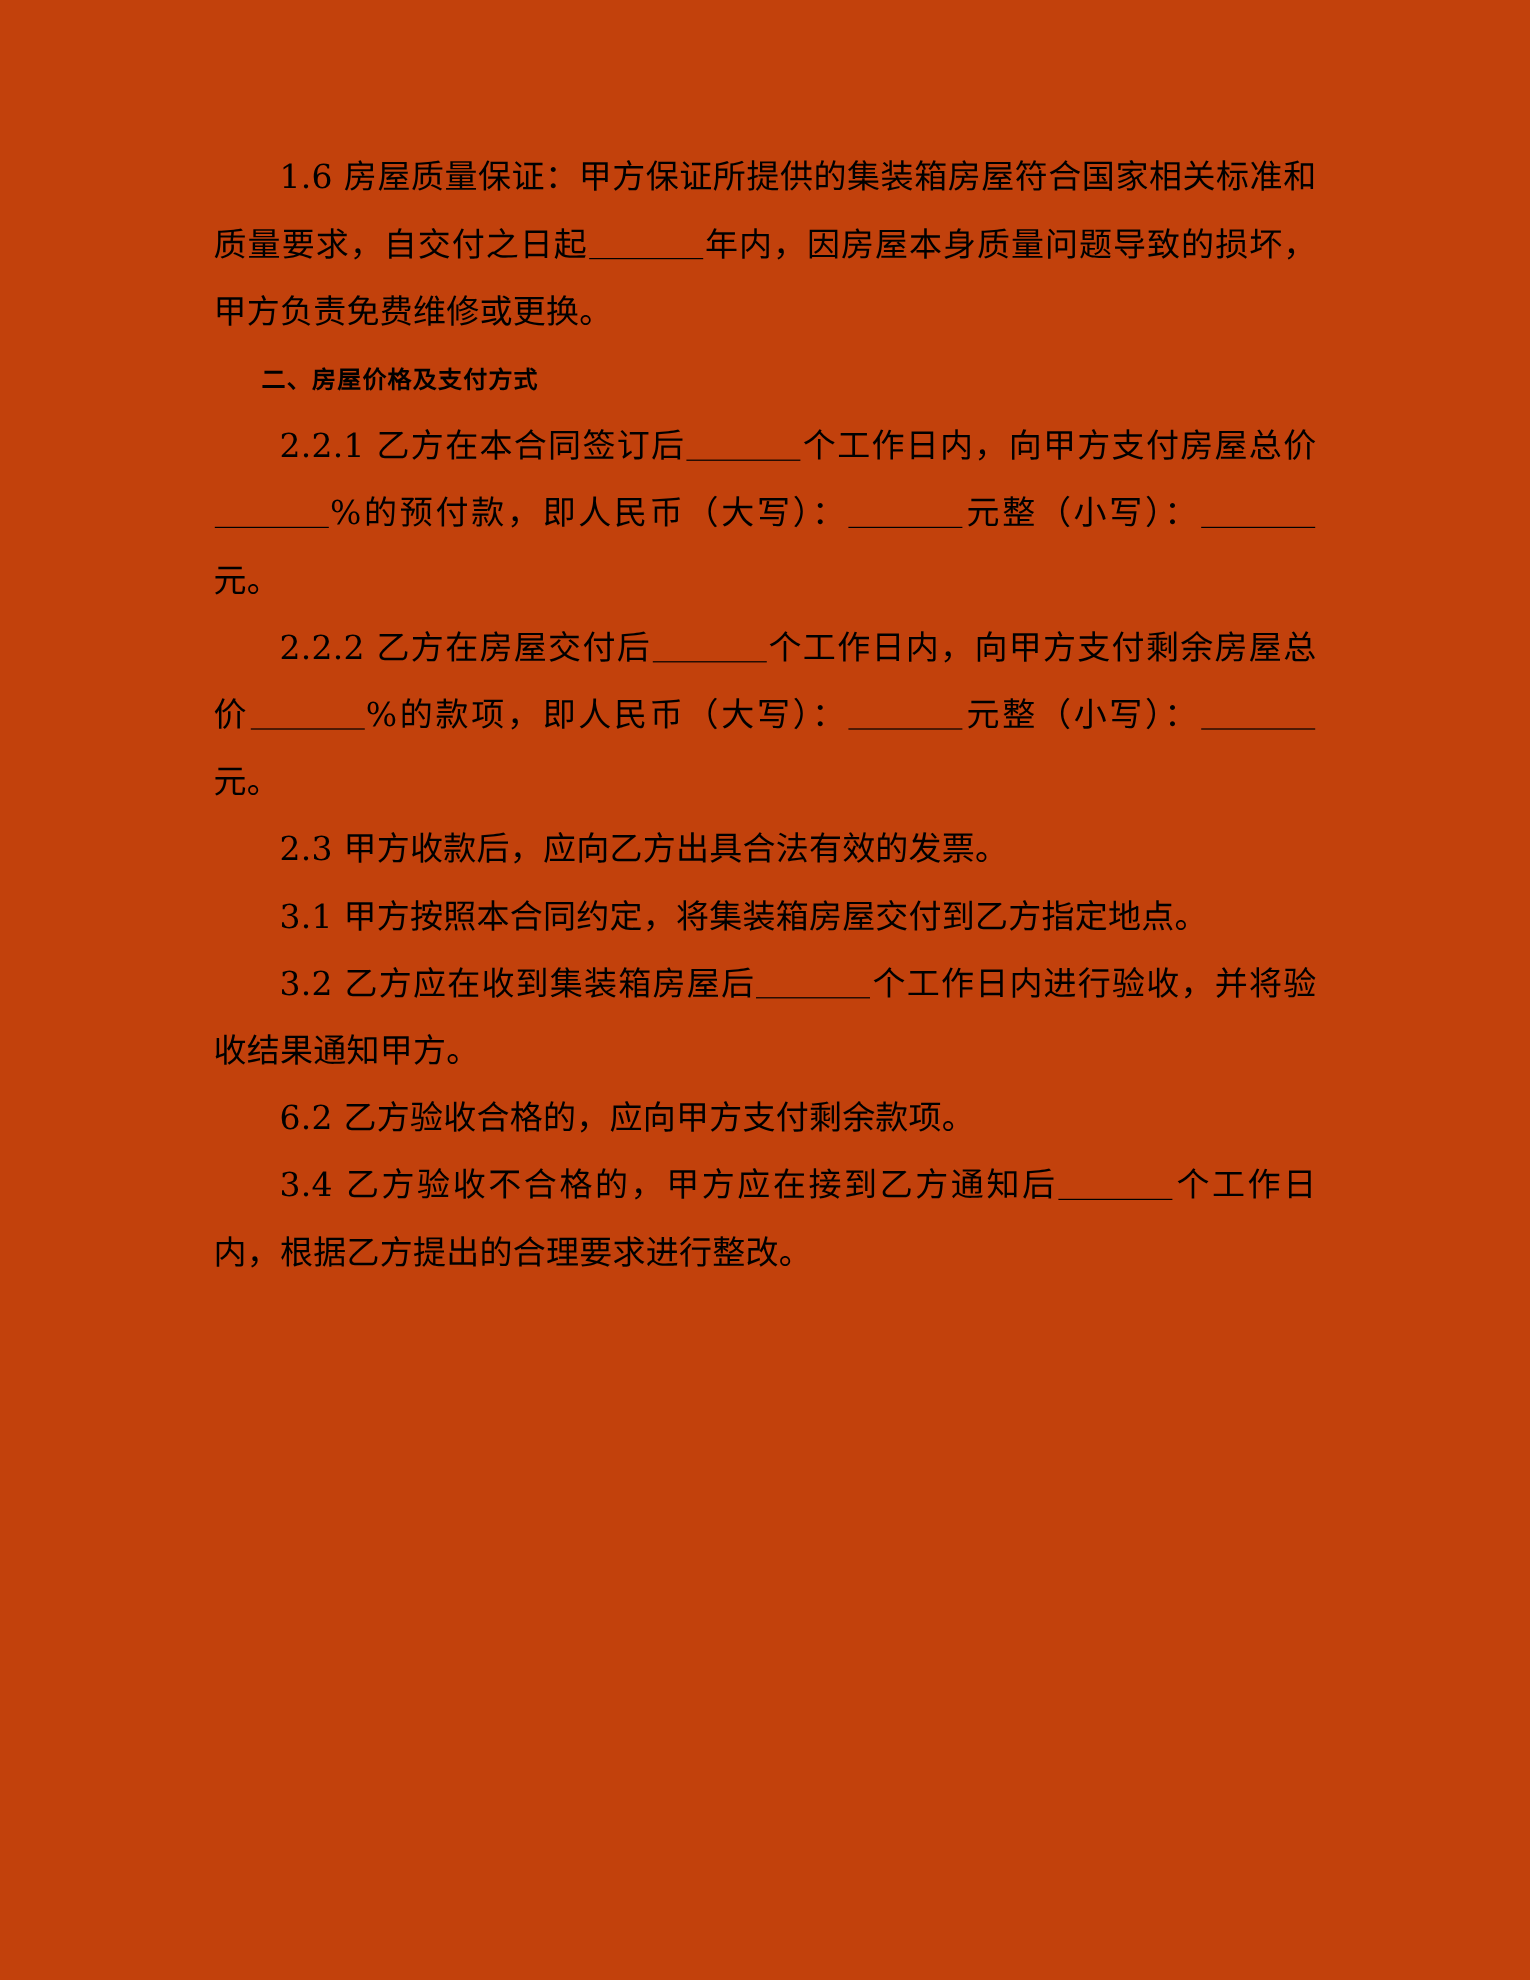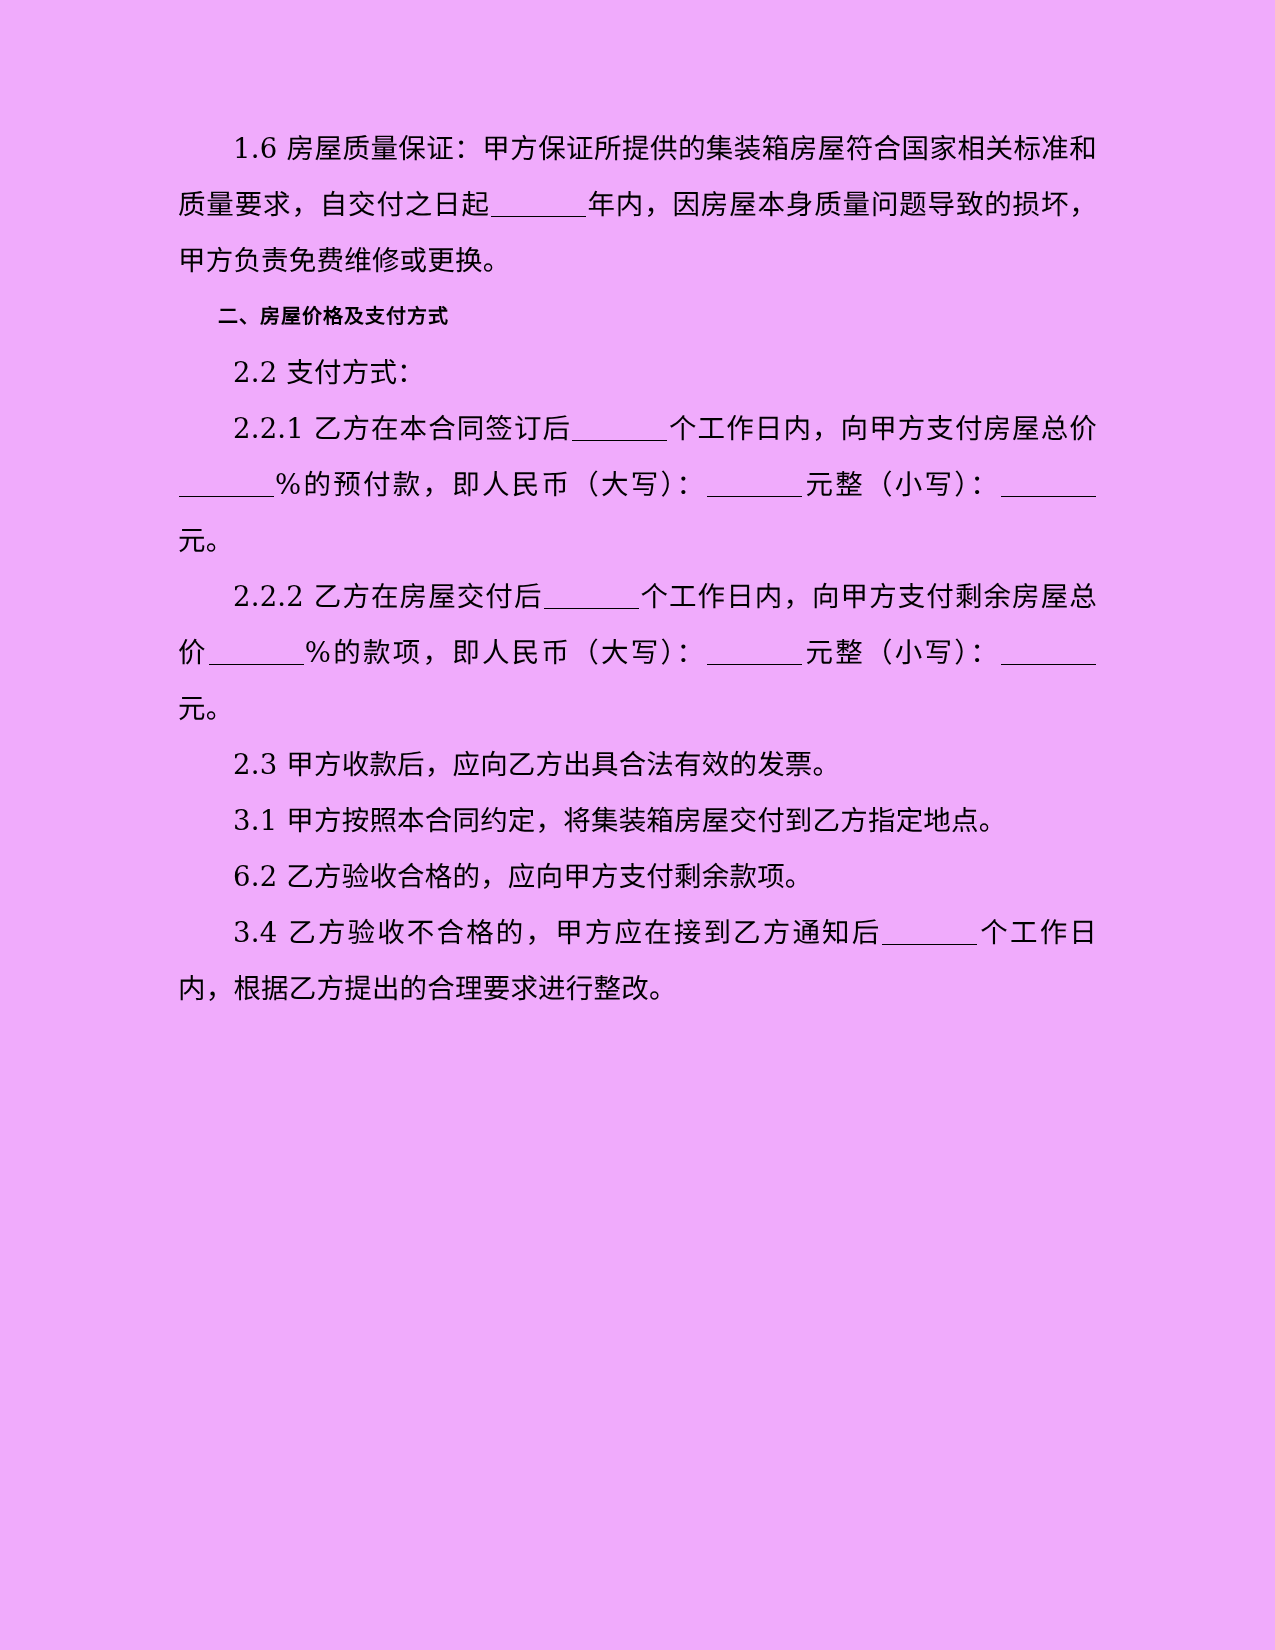--- a/index.html
+++ b/index.html
@@ -6,21 +6,21 @@
   html, body {
     margin: 0;
     padding: 0;
     background: #ffffff;
   }
   .page {
     position: relative;
     width: 1275px;
     height: 1650px;
     margin: 0 auto;
-    background: #f0abfc;
+    background: #c2410c;
     box-sizing: border-box;
     padding: 120px 178px 120px 178px;
     font-family: "DejaVu Serif", "Liberation Serif", serif;
     color: #000000;
   }
   .doc-body {
     width: 100%;
   }
   p.para {
     margin: 0 0 0 0;
@@ -50,21 +50,21 @@
     margin: 0 1px;
   }
 </style>
 </head>
 <body>
 
 <div class="page">
   <div class="doc-body" id="doc-body">
       <p class="para indent"><span>1.6 房屋质量保证：甲方保证所提供的集装箱房屋符合国家相关标准和质量要求，自交付之日起</span><span class="blank"></span><span>年内，因房屋本身质量问题导致的损坏，甲方负责免费维修或更换。</span></p>
       <p class="heading"><span>二、房屋价格及支付方式</span></p>
-      <p class="para indent"><span>2.2 支付方式：</span></p>
       <p class="para indent"><span>2.2.1 乙方在本合同签订后</span><span class="blank"></span><span>个工作日内，向甲方支付房屋总价</span><span class="blank"></span><span>%的预付款，即人民币（大写）：</span><span class="blank"></span><span>元整（小写）：</span><span class="blank"></span><span>元。</span></p>
       <p class="para indent"><span>2.2.2 乙方在房屋交付后</span><span class="blank"></span><span>个工作日内，向甲方支付剩余房屋总价</span><span class="blank"></span><span>%的款项，即人民币（大写）：</span><span class="blank"></span><span>元整（小写）：</span><span class="blank"></span><span>元。</span></p>
       <p class="para indent"><span>2.3 甲方收款后，应向乙方出具合法有效的发票。</span></p>
       <p class="para indent"><span>3.1 甲方按照本合同约定，将集装箱房屋交付到乙方指定地点。</span></p>
+      <p class="para indent"><span>3.2 乙方应在收到集装箱房屋后</span><span class="blank"></span><span>个工作日内进行验收，并将验收结果通知甲方。</span></p>
       <p class="para indent"><span>6.2 乙方验收合格的，应向甲方支付剩余款项。</span></p>
       <p class="para indent"><span>3.4 乙方验收不合格的，甲方应在接到乙方通知后</span><span class="blank"></span><span>个工作日内，根据乙方提出的合理要求进行整改。</span></p>
     </div>
 </div>
 
 </body></html>

